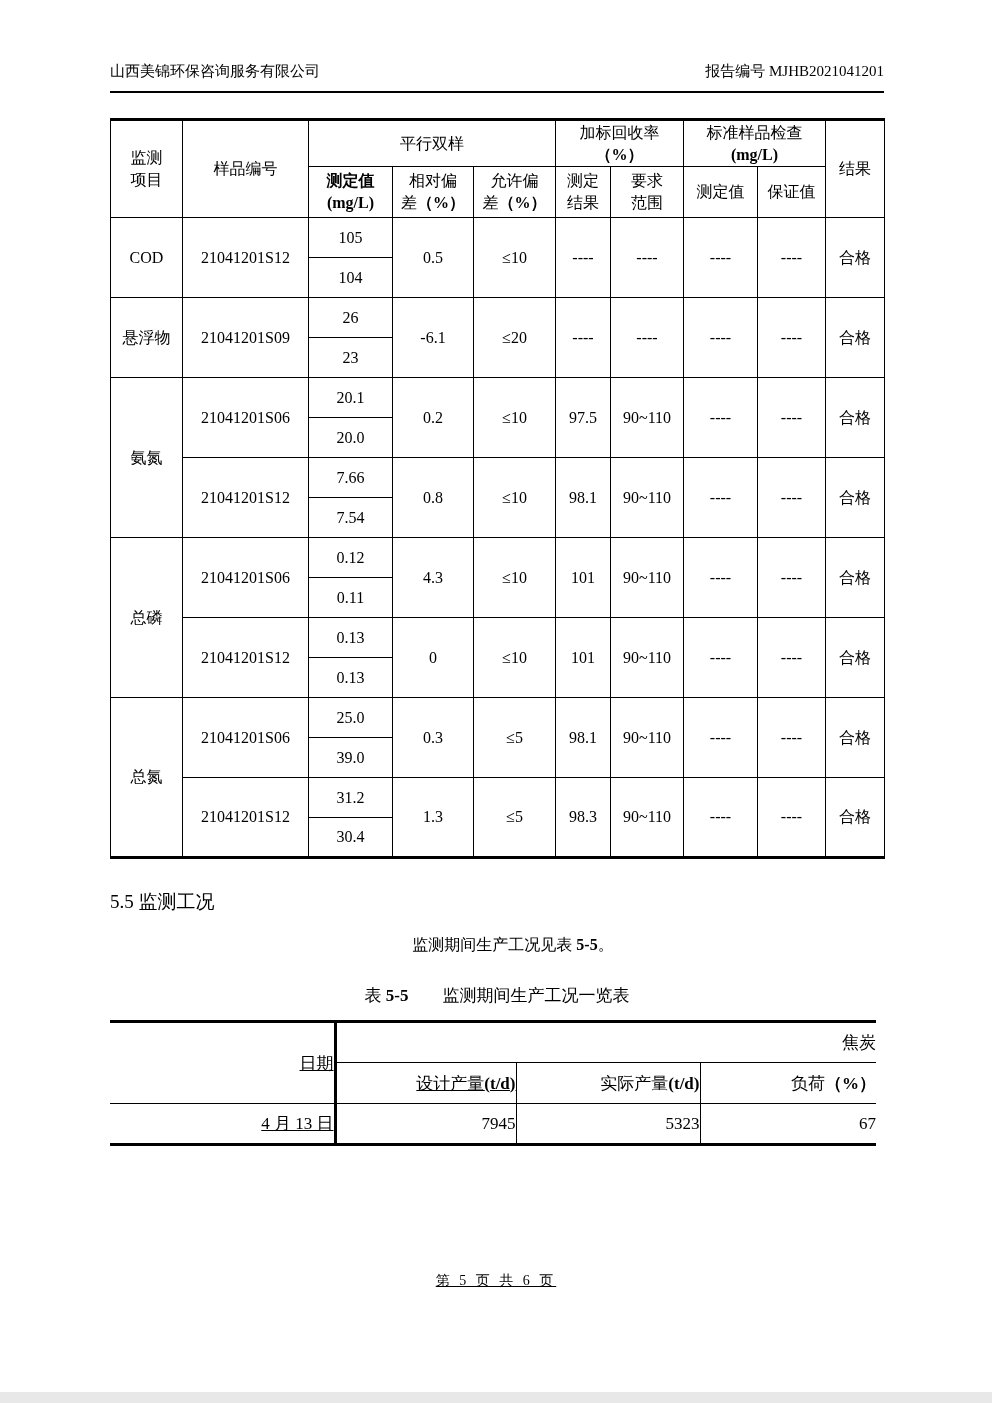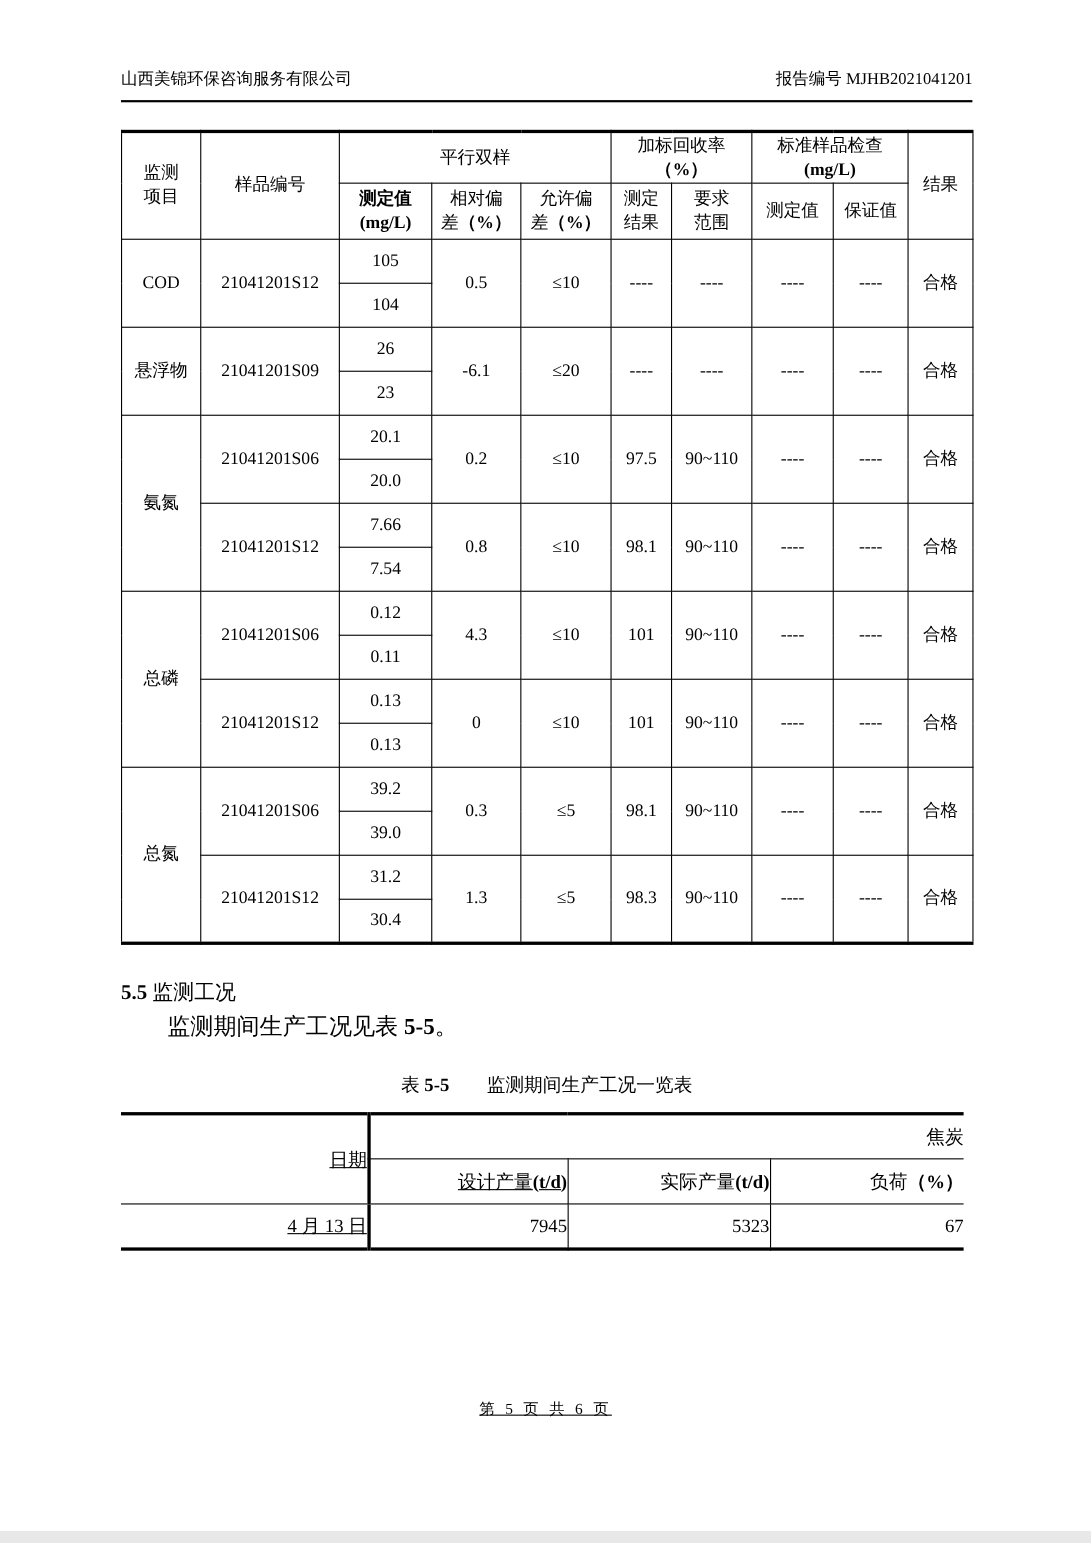--- a/index.html
+++ b/index.html
@@ -47,22 +47,22 @@
     line-height: 1.35;
     padding: 0 2px;
   }
   .t1 .hr1 { height: 47px; }
   .t1 .hr2 td, .t1 .hr2 th { height: 51px; }
   .t1 .dr td { height: 40px; }
   .bold { font-weight: bold; }
 
   
   .section-heading { margin-top: 30px; font-size: 19px; }
-  .section-heading .num { font-weight: bold; }
-  .body-paragraph { margin-top: 4px; font-size: 21px; text-indent: 2em; }
+  .section-heading .num { font-weight: normal; }
+  .body-paragraph { margin-top: 20px; font-size: 16px; text-indent: 2em; text-align: center; }
   .table-caption { margin-top: 28px; font-size: 17px; text-align: center; }
   .caption-gap { display: inline-block; width: 34px; }
 
   
   .t2 {
     width: 766px;
     margin-top: 13px;
     border-top: 3px solid #000;
     border-bottom: 3px solid #000;
   }
@@ -231,21 +231,21 @@
         <td rowspan="2">----</td>
         <td rowspan="2">合格</td>
       </tr>
       <tr class="dr">
         <td>0.13</td>
       </tr>
 
       <tr class="dr">
         <td rowspan="4">总氮</td>
         <td rowspan="2">21041201S06</td>
-        <td>39.2</td>
+        <td>25.0</td>
         <td rowspan="2">0.3</td>
         <td rowspan="2">≤5</td>
         <td rowspan="2">98.1</td>
         <td rowspan="2">90~110</td>
         <td rowspan="2">----</td>
         <td rowspan="2">----</td>
         <td rowspan="2">合格</td>
       </tr>
       <tr class="dr">
         <td>39.0</td>

